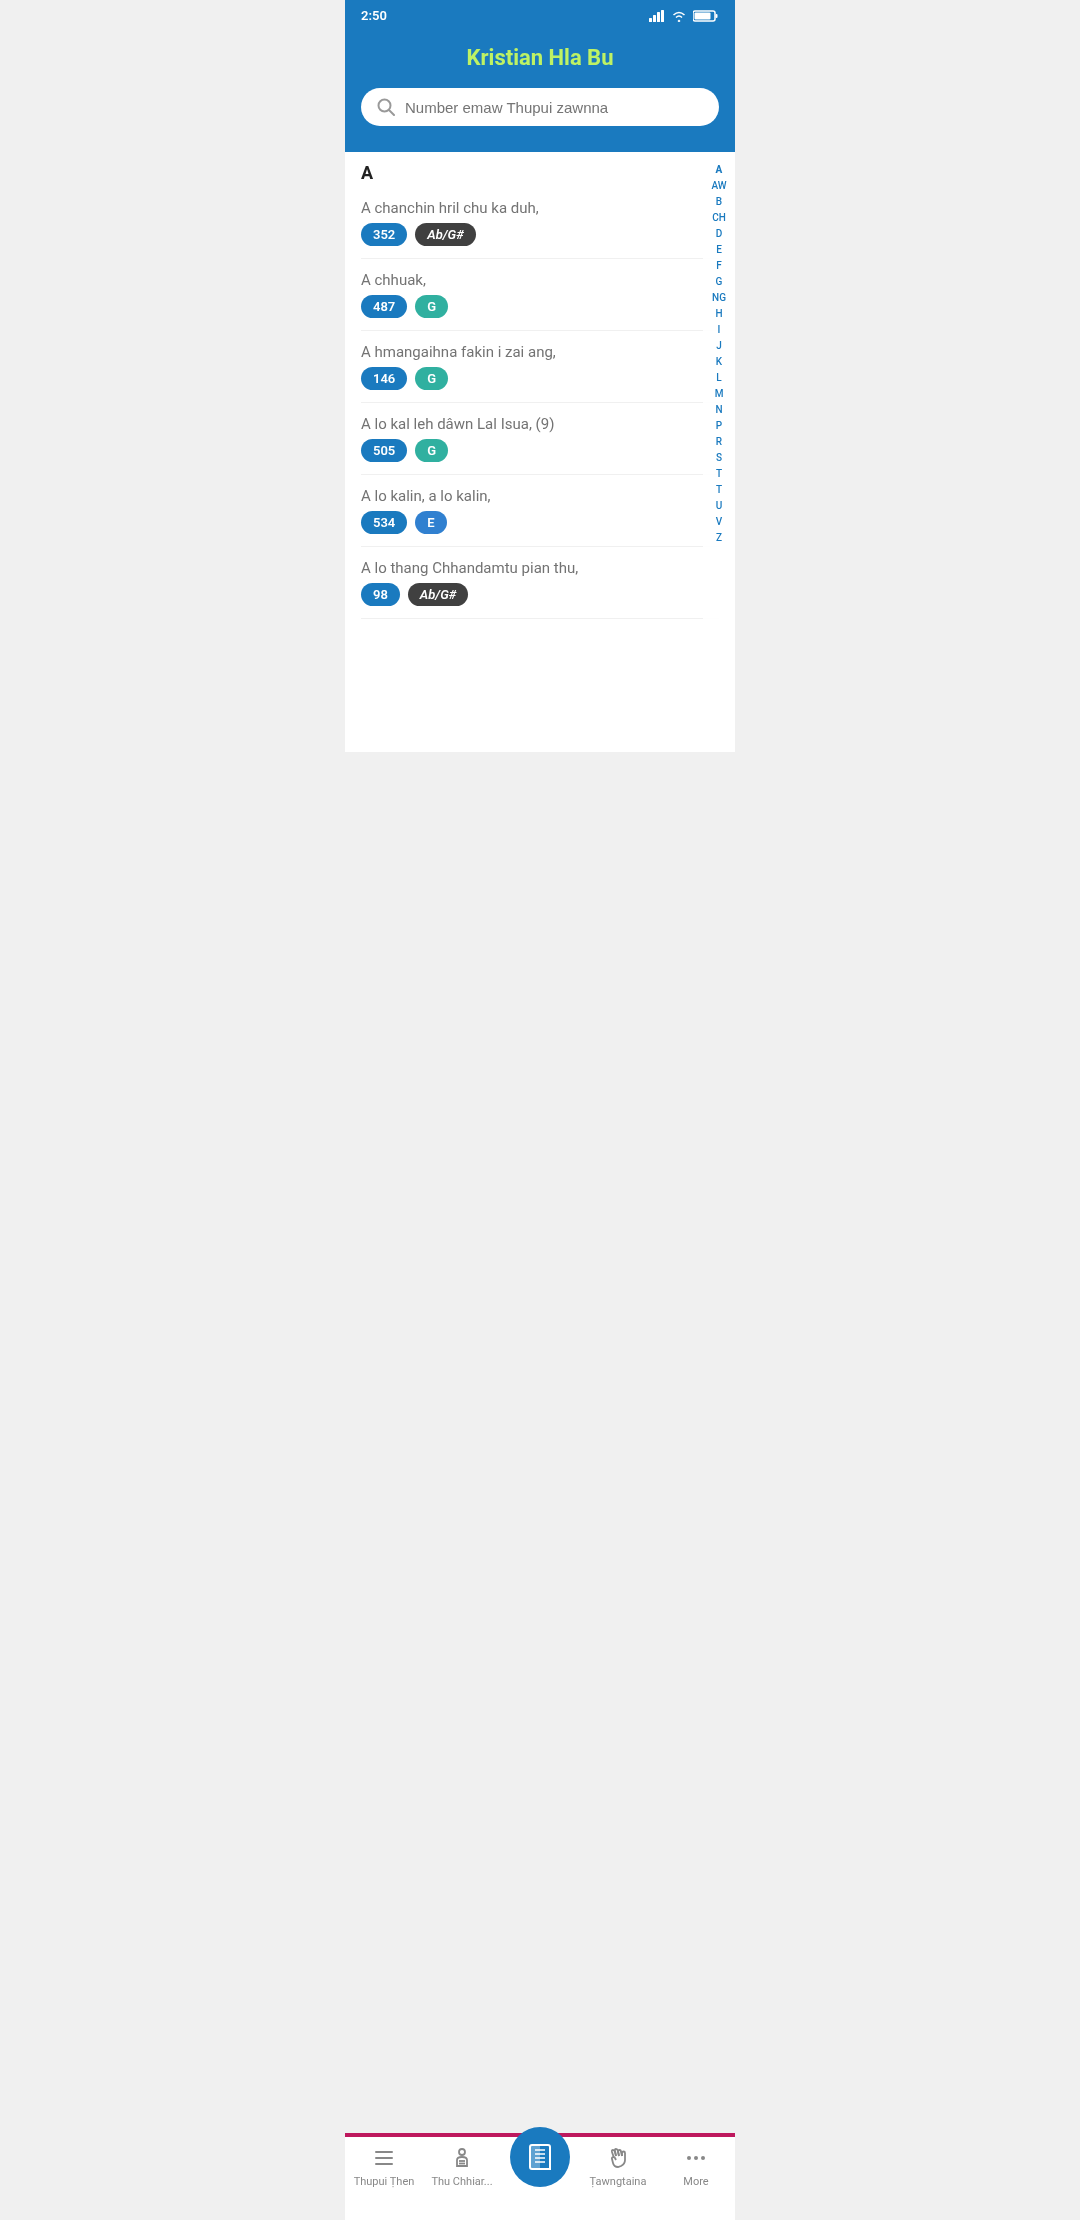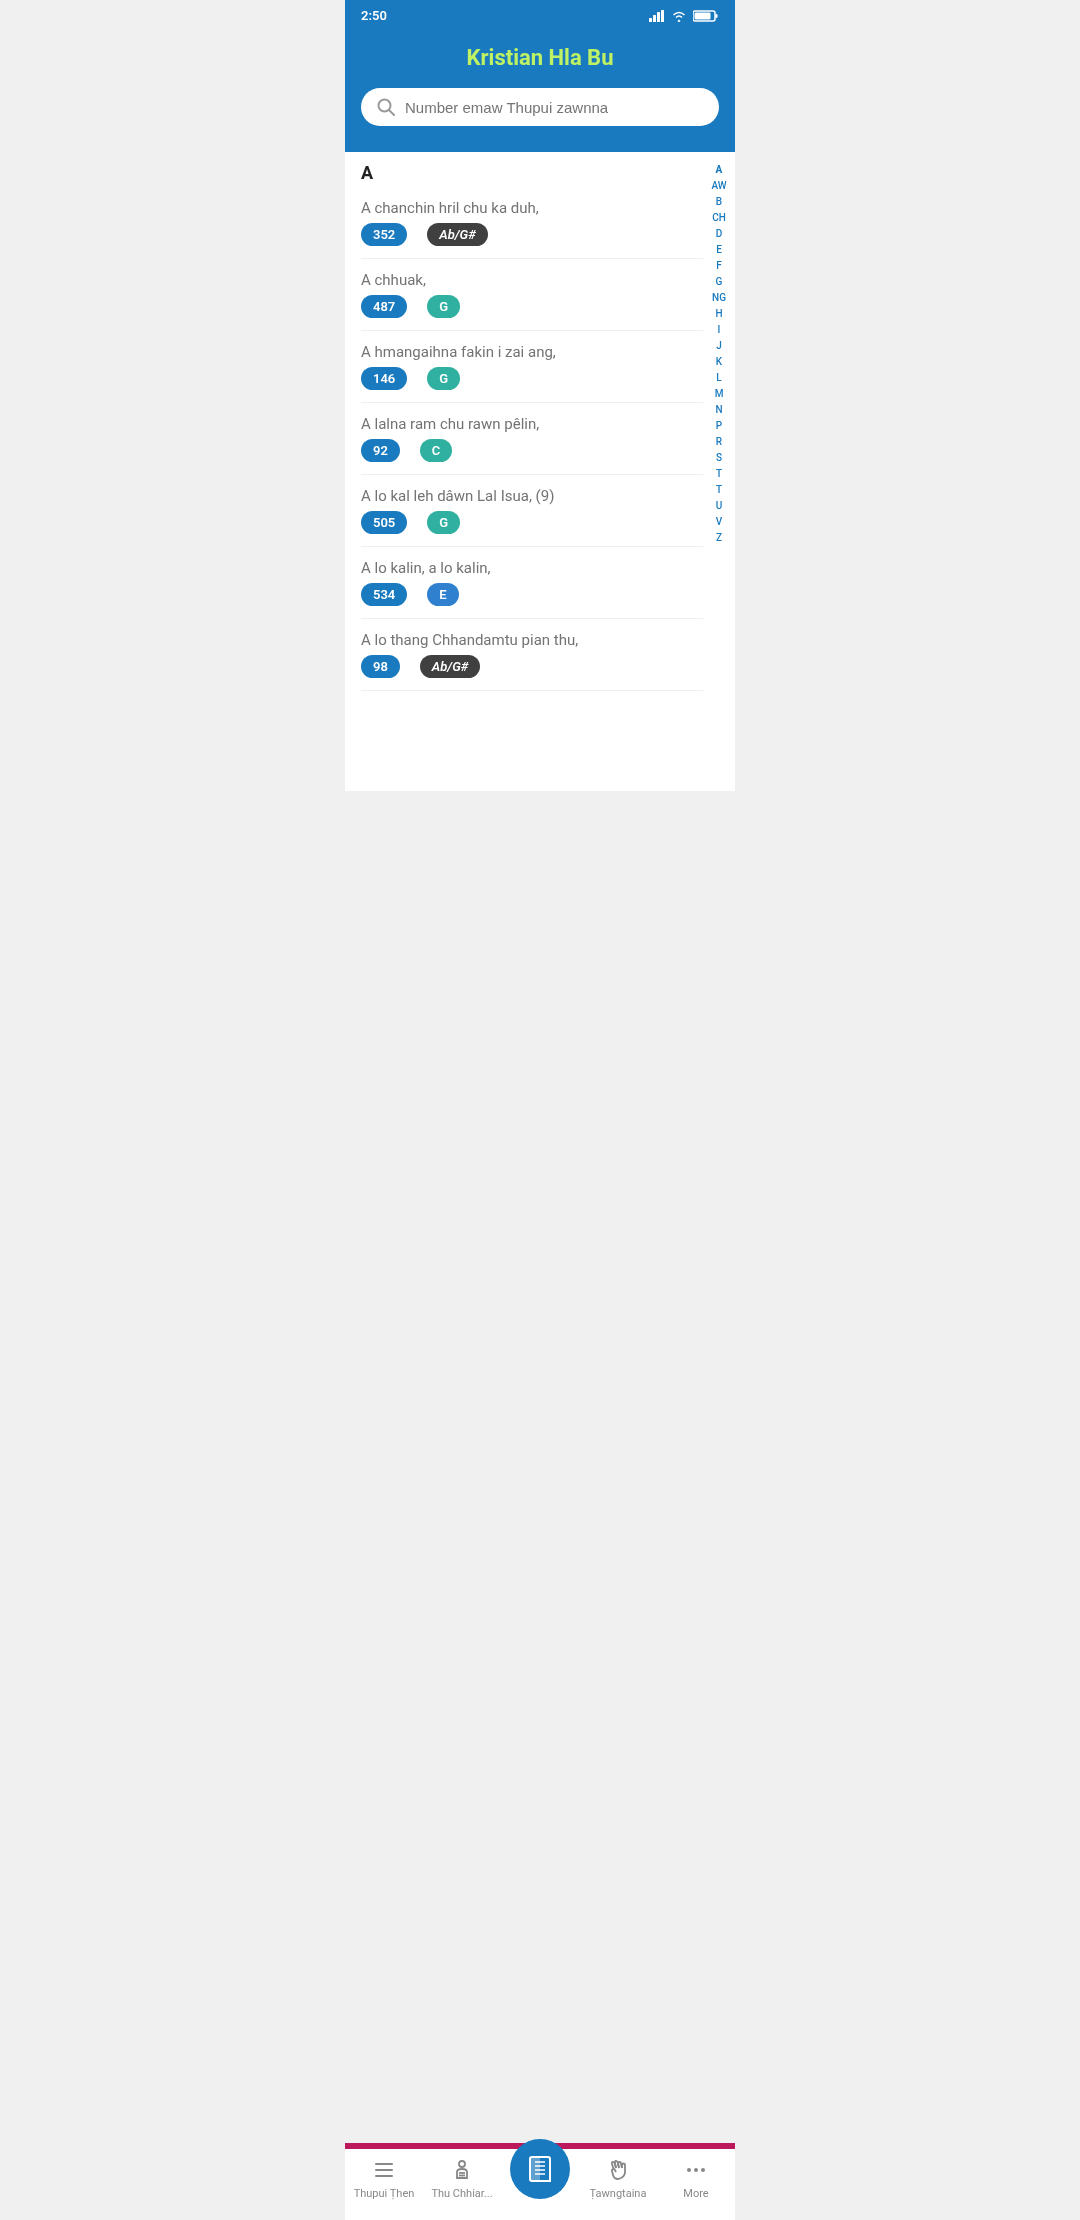--- a/index.html
+++ b/index.html
@@ -101,21 +101,21 @@
 
     .song-title {
       font-size: 15px;
       color: #737373;
       margin-bottom: 6px;
       font-weight: 400;
     }
 
     .song-badges {
       display: flex;
-      gap: 20px;
+      gap: 8px;
       align-items: flex-start;
     }
 
     .badge-number {
       background: #1a7abf;
       color: white;
       border-radius: 20px;
       padding: 4px 12px;
       font-size: 13px;
       font-weight: 600;
@@ -171,25 +171,25 @@
     }
 
     
     .bottom-nav {
       position: fixed;
       bottom: 0;
       left: 50%;
       transform: translateX(-50%);
       width: 390px;
       background: white;
-      border-top: 6px solid #be185d;
+      border-top: 4px solid #be185d;
       display: flex;
       justify-content: space-around;
       align-items: center;
-      padding: 8px 0 20px;
+      padding: 8px 0 32px;
     }
 
     .nav-item {
       display: flex;
       flex-direction: column;
       align-items: center;
       gap: 4px;
       cursor: pointer;
       flex: 1;
     }
@@ -286,27 +286,20 @@
 
       <div class="song-item">
         <div class="song-title">A hmangaihna fakin i zai ang,</div>
         <div class="song-badges">
           <span class="badge-number">146</span>
           <span class="badge-tag badge-teal">G</span>
         </div>
       </div>
 
 
-      <div class="song-item">
-        <div class="song-title">A lalna ram chu rawn pêlin,</div>
-        <div class="song-badges">
-          <span class="badge-number">92</span>
-          <span class="badge-tag badge-teal">C</span>
-        </div>
-      </div>
 
       <div class="song-item">
         <div class="song-title">A lo kal leh dâwn Lal Isua, (9)</div>
         <div class="song-badges">
           <span class="badge-number">505</span>
           <span class="badge-tag badge-teal">G</span>
         </div>
       </div>
 
       <div class="song-item">

